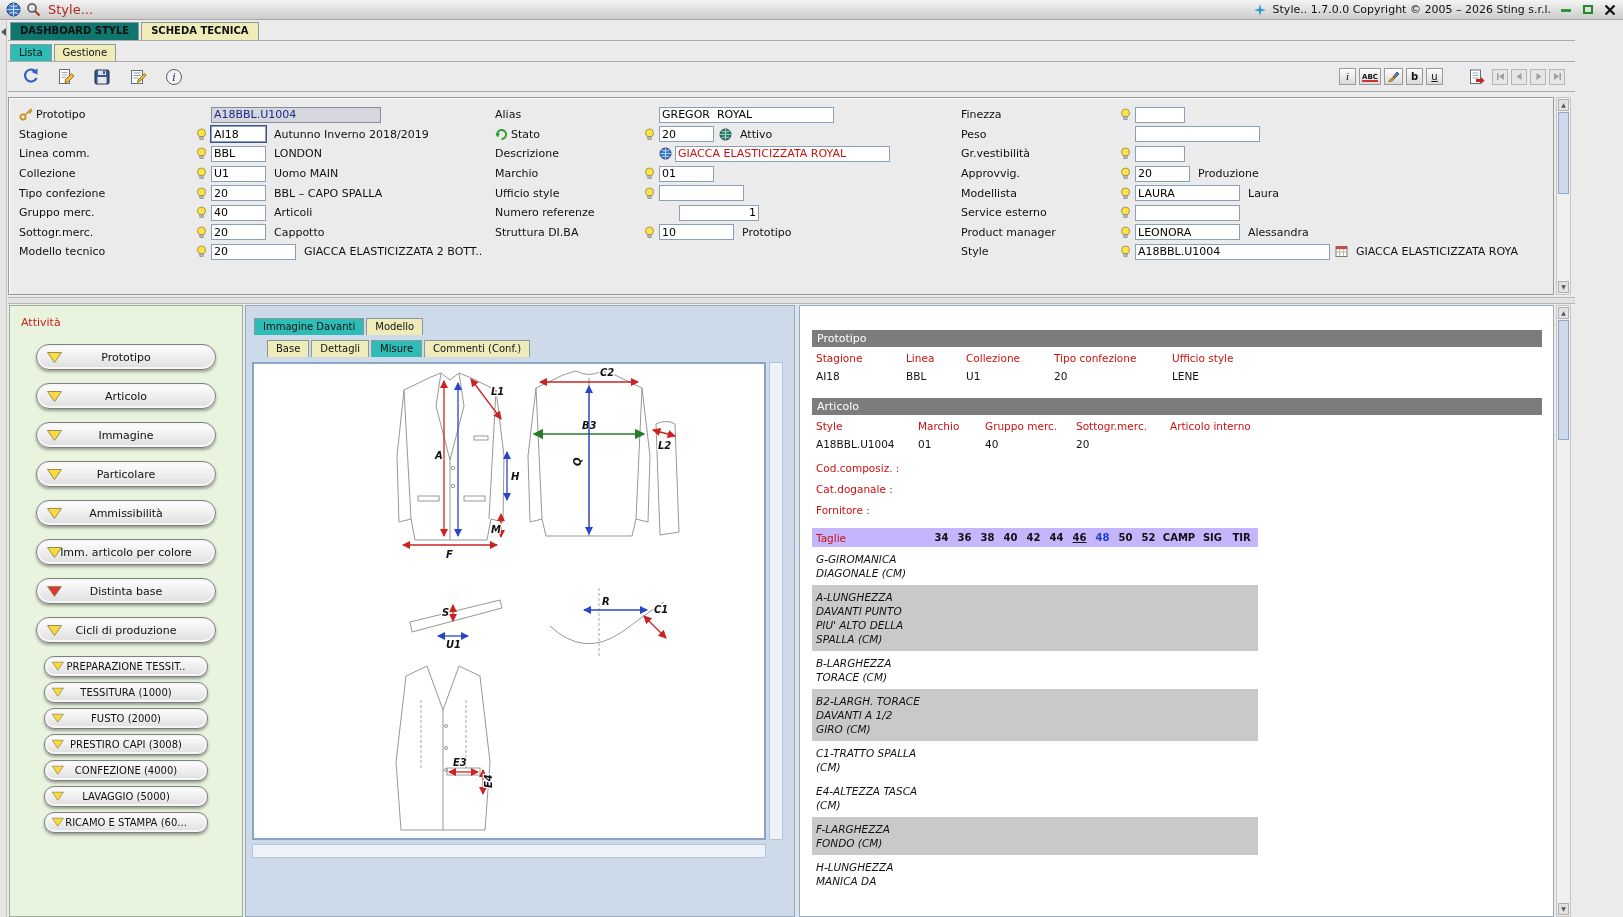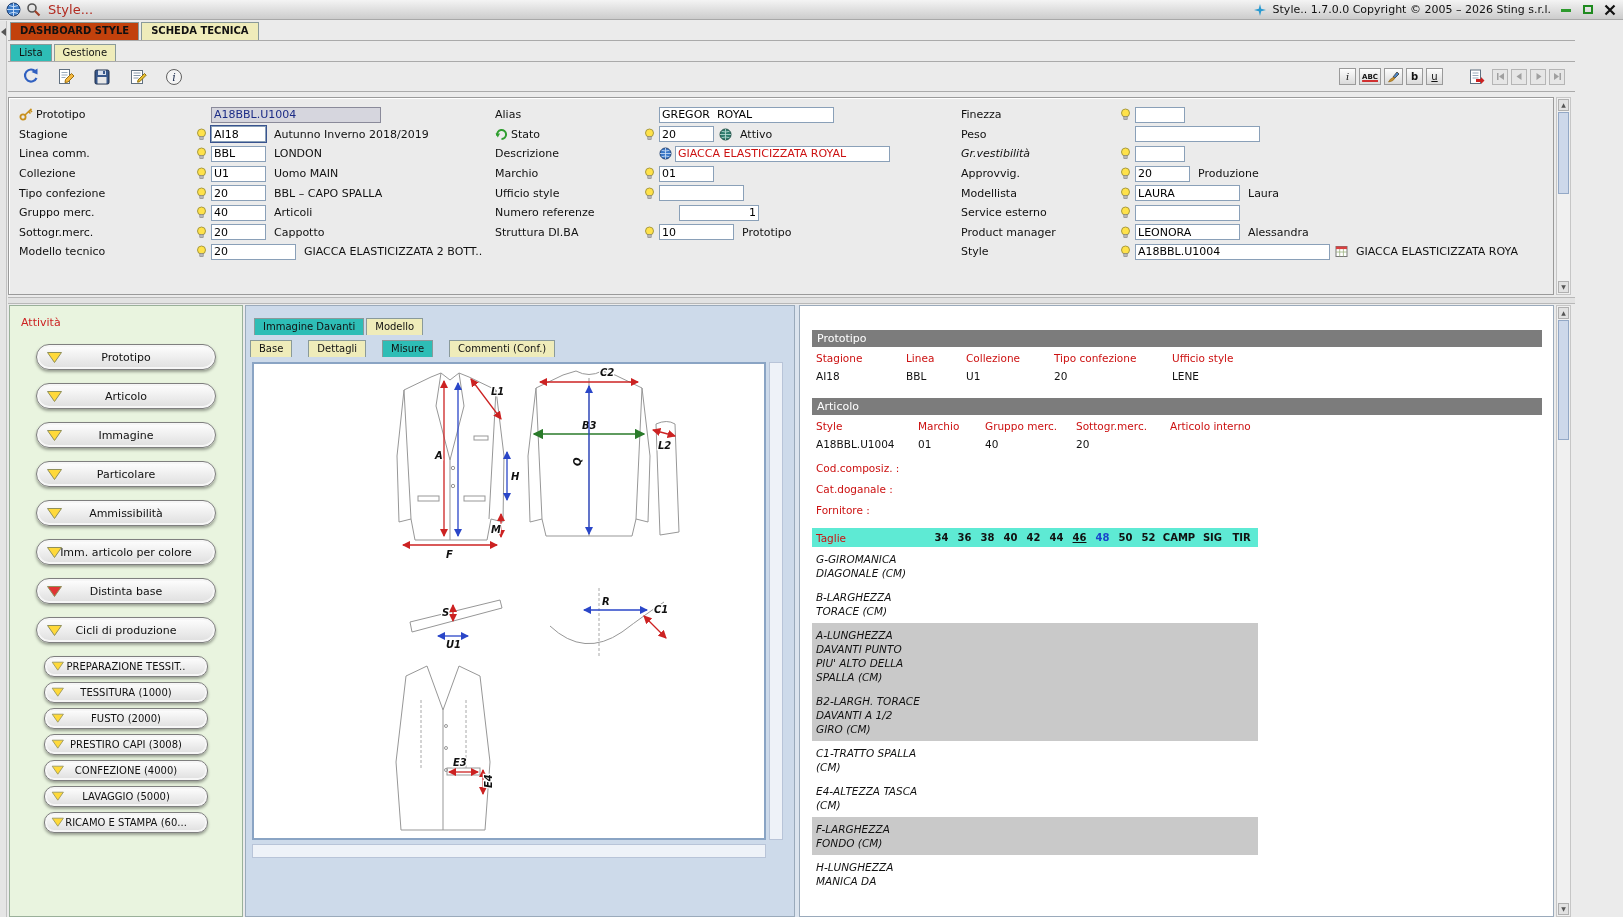--- a/index.html
+++ b/index.html
@@ -14,21 +14,21 @@
 .winbtn{display:inline-flex;align-items:center;justify-content:center;width:15px;height:15px;cursor:pointer}
 .winbtn.max i{display:block;width:10px;height:9px;border:2px solid #1f8a1f}
 
 
 .left-strip{position:absolute;left:0;top:21px;width:7px;bottom:0;background:#e5e5e5;border-right:1px solid #c2c2c2}
 .left-strip .arr{position:absolute;top:7px;left:1px;width:0;height:0;border-top:4px solid transparent;border-bottom:4px solid transparent;border-right:5px solid #555}
 
 
 .tabrow{position:absolute;left:10px;top:22px;display:flex;gap:2px;z-index:2}
 .tab{height:18px;padding:2px 9px;font-size:10px;font-weight:bold;background:#efecba;border:1px solid #8a9a9a;border-bottom:none;cursor:pointer;white-space:nowrap}
-.tab.active{background:#c2410c}
+.tab.active{background:#0f766e}
 .tabline{position:absolute;left:8px;right:48px;top:40px;border-top:1px solid #aaa}
 .subtabrow{position:absolute;left:10px;top:44px;display:flex;gap:2px;z-index:2}
 .subtab{height:17px;padding:2px 8px;font-size:10px;background:#efecba;border:1px solid #8a9a9a;border-bottom:none;cursor:pointer;white-space:nowrap}
 .subtab.active{background:#2ebdb6}
 
 
 .toolbar{position:absolute;left:8px;right:48px;top:61px;height:31px;border-top:1px solid #aaa;border-bottom:1px solid #aaa;background:#ebebeb;display:flex;align-items:center;gap:12px;padding:0 10px}
 .tbtn{width:24px;height:24px;display:flex;align-items:center;justify-content:center;cursor:pointer;border:1px solid transparent}
 .tb-spacer{flex:1}
 .fmt-bar{display:flex;gap:3px;align-items:center}
@@ -64,42 +64,42 @@
 .act-title{position:absolute;left:11px;top:10px;color:#cc2222}
 .act-list{position:absolute;left:0;top:38px;width:100%;display:flex;flex-direction:column;align-items:center}
 .act-btn{position:relative;width:180px;height:26px;margin-bottom:13px;border-radius:13px;border:1px solid #7f7f7f;background:linear-gradient(#ffffff,#dedede);box-shadow:0 2px 3px rgba(0,0,0,.35),inset 0 0 0 2px #f6f6f6;display:flex;align-items:center;justify-content:center;font-size:11px;cursor:pointer;white-space:nowrap}
 .act-btn .tri{position:absolute;left:9px;top:6px;display:inline-flex}
 .act-btn.sub{width:164px;height:21px;margin-bottom:5px;border-radius:10px;font-size:10px}
 .act-btn.sub .tri{left:6px;top:4px;transform:scale(.8);transform-origin:left top}
 
 
 .image-panel{position:absolute;left:245px;top:305px;width:550px;bottom:0;background:#cddaea;border:1px solid #9aaabb}
 .img-tabs{position:absolute;left:8px;top:12px;display:flex;gap:2px}
-.img-subtabs{position:absolute;left:4px;top:34px;display:flex;gap:16px}
+.img-subtabs{position:absolute;left:21px;top:34px;display:flex;gap:2px}
 .img-canvas{position:absolute;left:6px;top:56px;width:514px;height:478px;background:#fff;border:2px solid #8aa4c4}
 .scroll-box{position:absolute;background:#eef2f8;border:1px solid #b8c4d8}
 .img-vscroll{left:523px;top:56px;width:14px;height:478px}
 .img-hscroll{left:6px;top:538px;width:514px;height:14px}
 
 
 .gl{fill:#ffffff;stroke:#979797;stroke-width:1}
 .gi{fill:none;stroke:#979797;stroke-width:1}
 .dash{stroke:#a8a8a8;stroke-dasharray:3,2;fill:none;stroke-width:1}
 .mred{stroke:#cc2222;stroke-width:1.3;fill:none}
 .mblue{stroke:#2a46c8;stroke-width:1.3;fill:none}
 .mgreen{stroke:#2a7a2a;stroke-width:1.6;fill:none}
 .mlab{font-family:"DejaVu Sans",sans-serif;font-size:10px;font-weight:bold;font-style:italic;fill:#101010;paint-order:stroke;stroke:#ffffff;stroke-width:2.5px}
 
 
 .info-panel{position:absolute;left:799px;top:305px;width:755px;bottom:0;background:#fff;border:1px solid #9aaabb;overflow:hidden}
 .sec-bar{position:absolute;left:12px;width:730px;height:17px;background:#7c7c7c;color:#fff;font-size:11px;line-height:17px;padding-left:5px}
 .cell{position:absolute;font-size:10.5px;white-space:nowrap}
 .cell.red{color:#cc1111}
 .misc{position:absolute;left:16px;color:#cc1111;font-size:10.5px}
-.sizes-head{position:absolute;left:12px;top:222px;width:446px;height:19px;background:#5eead4;display:flex;align-items:center}
+.sizes-head{position:absolute;left:12px;top:222px;width:446px;height:19px;background:#c4b5fd;display:flex;align-items:center}
 .sz-label{width:118px;color:#cc1111;padding-left:4px;font-size:10.5px;flex:none}
 .sz-cell{font-size:10px;font-weight:bold;text-align:center;flex:none}
 .sz-cell.hl{color:#1a46cc}
 .size-rows{position:absolute;left:12px;top:241px;width:446px}
 .trow{display:flex}
 .trow.alt{background:#c9c9c9}
 .tname{width:128px;padding:5px 4px;font-style:italic;font-size:10.5px;line-height:14px;flex:none}
 .tfill{flex:1}
 
 
@@ -424,21 +424,21 @@
           </svg>
         </span>
         <input class="finput" type="text" style="width: 50px;">
       </div>
       <div class="frow">
         <span class="flabel" style="width: 158px;">Peso</span>
         <span class="lampcell"></span>
         <input class="finput" type="text" style="width: 125px;">
       </div>
       <div class="frow">
-        <span class="flabel" style="width: 158px; font-style: italic;">Gr.vestibilità</span>
+        <span class="flabel" style="width: 158px;">Gr.vestibilità</span>
         <span class="lampcell">
           <svg width="13" height="13" viewBox="0 0 13 13">
             <circle cx="6.5" cy="5" r="4" fill="#ffe24a" stroke="#a89a40"></circle>
             <rect x="4.8" y="8.6" width="3.4" height="3" fill="#b8b8b8" stroke="#808080" stroke-width=".6"></rect>
           </svg>
         </span>
         <input class="finput" type="text" style="width: 50px;">
       </div>
       <div class="frow">
         <span class="flabel" style="width: 158px;">Approvvig.</span>
@@ -764,33 +764,33 @@
       <span class="sz-cell" style="width: 29px;">TIR</span>
     </div>
   <div class="size-rows" id="size-rows">
       <div class="trow">
         <div class="tname">
           <div>G-GIROMANICA</div>
           <div>DIAGONALE (CM)</div>
         </div>
         <div class="tfill"></div>
       </div>
-      <div class="trow">
-        <div class="tname">
-          <div>B-LARGHEZZA</div>
-          <div>TORACE (CM)</div>
-        </div>
-        <div class="tfill"></div>
-      </div>
       <div class="trow alt">
         <div class="tname">
           <div>A-LUNGHEZZA</div>
           <div>DAVANTI PUNTO</div>
           <div>PIU' ALTO DELLA</div>
           <div>SPALLA (CM)</div>
+        </div>
+        <div class="tfill"></div>
+      </div>
+      <div class="trow">
+        <div class="tname">
+          <div>B-LARGHEZZA</div>
+          <div>TORACE (CM)</div>
         </div>
         <div class="tfill"></div>
       </div>
       <div class="trow alt">
         <div class="tname">
           <div>B2-LARGH. TORACE</div>
           <div>DAVANTI A 1/2</div>
           <div>GIRO (CM)</div>
         </div>
         <div class="tfill"></div>

